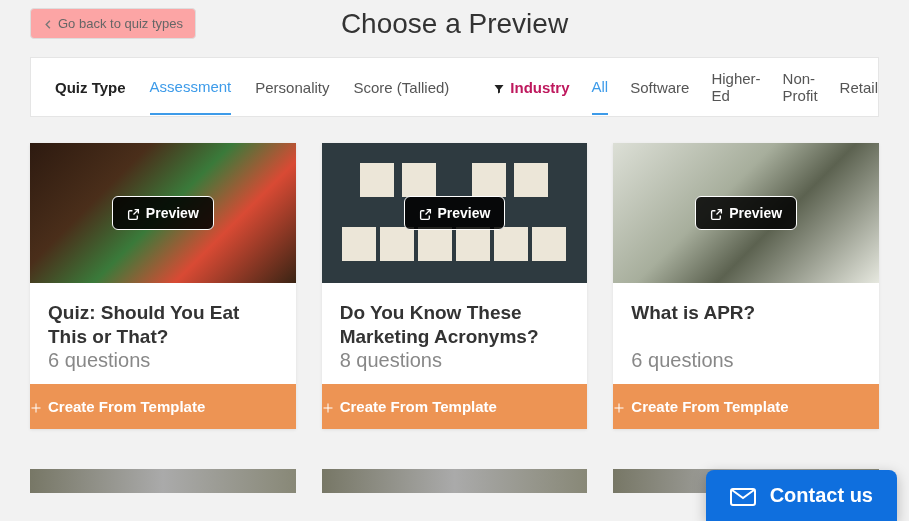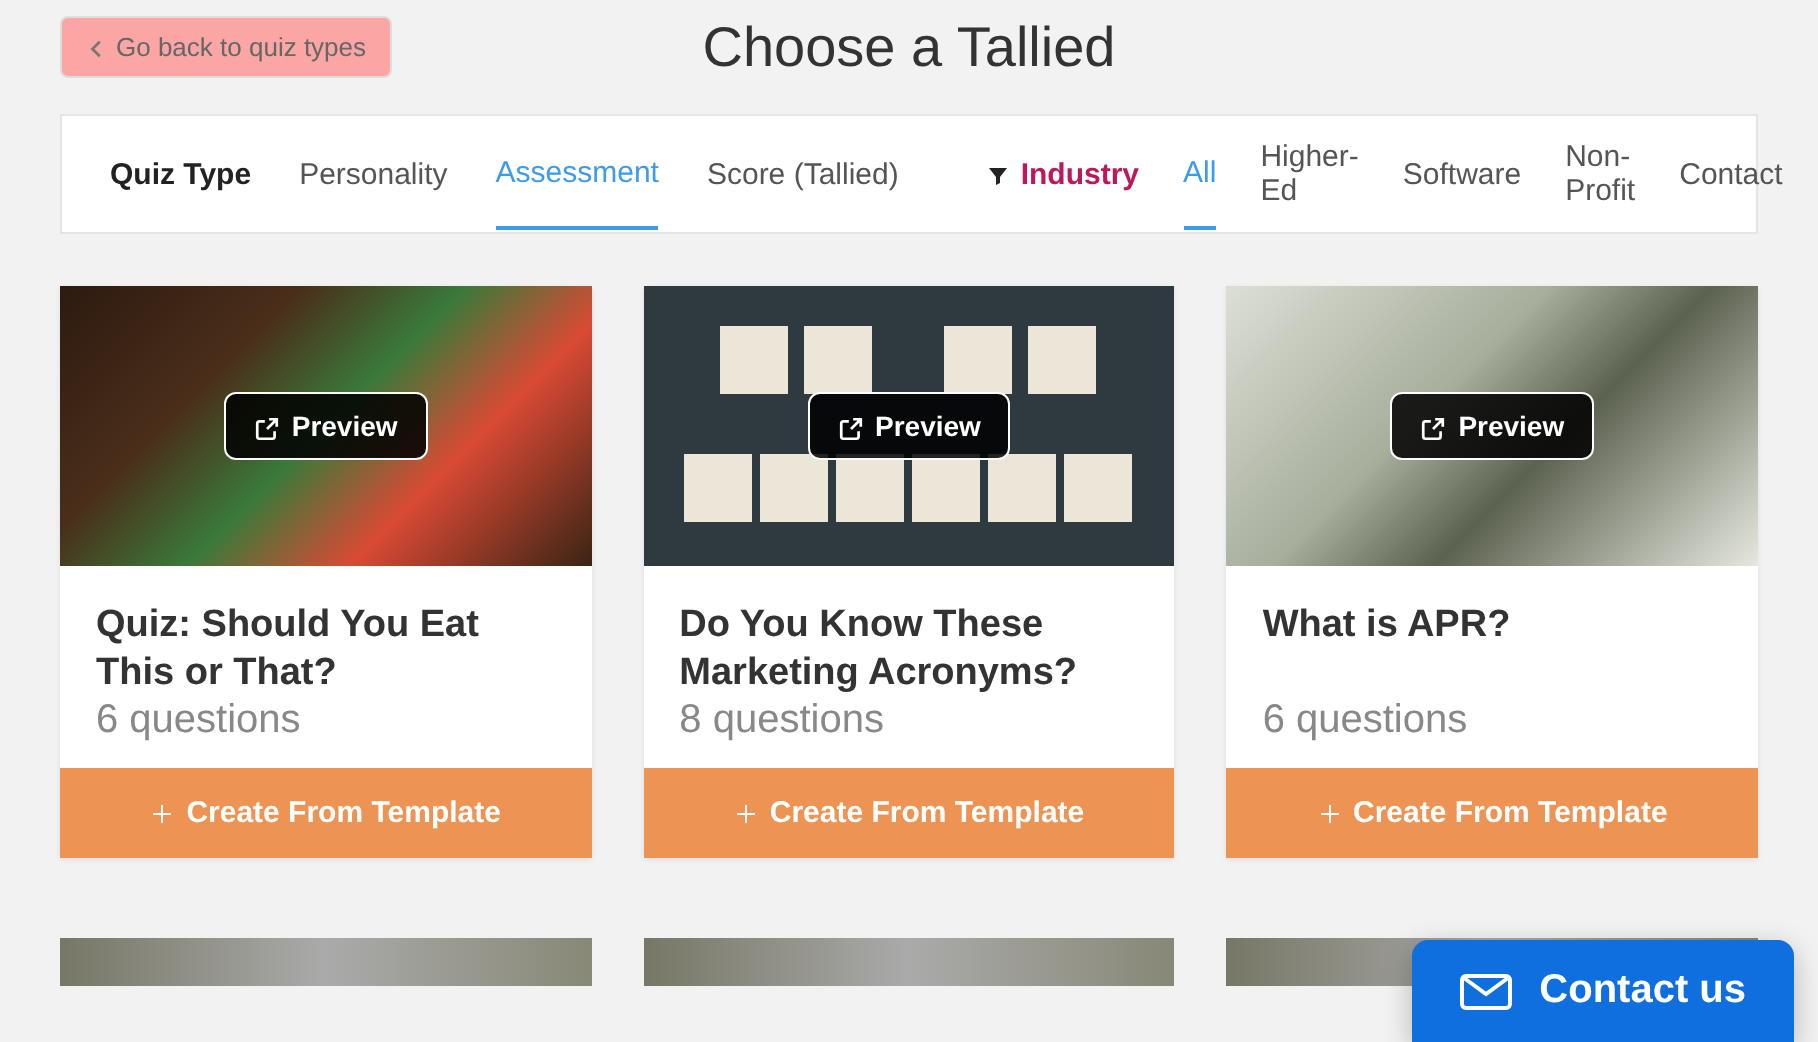--- a/index.html
+++ b/index.html
@@ -16,21 +16,21 @@
 .filter-item { font-size: 15px; color: #555; cursor: pointer; padding: 18px 0; }
 .filter-item.active { color: #3d9be9; border-bottom: 2px solid #3d9be9; }
 .industry-label { font-weight: 700; font-size: 15px; color: #be185d; display: inline-flex; align-items: center; gap: 5px; text-align: center; }
 .cards { display: grid; grid-template-columns: repeat(3, 1fr); gap: 26px; }
 .card { background: #fff; box-shadow: 0 1px 3px rgba(0,0,0,.08); display: flex; flex-direction: column; }
 .card-img { height: 140px; position: relative; display: flex; align-items: center; justify-content: center; overflow: hidden; }
 .preview-btn { position: absolute; background: rgba(0,0,0,.85); color: #fff; border: 1px solid #fff; border-radius: 6px; padding: 8px 14px; font-size: 14px; font-weight: 600; cursor: pointer; display: inline-flex; align-items: center; gap: 6px; }
 .card-body { padding: 18px 18px 12px 18px; flex: 1; }
 .card-title { font-size: 19px; font-weight: 700; color: #333; line-height: 1.25; min-height: 48px; }
 .card-meta { font-size: 20px; color: #888; }
-.card-cta { background: #ed9454; color: #fff; font-weight: 700; font-size: 15px; text-align: center; padding: 14px 0; cursor: pointer; display: flex; align-items: center; justify-content: center; gap: 6px; }
+.card-cta { background: #ed9454; color: #fff; font-weight: 700; font-size: 15px; text-align: center; padding: 14px 0; cursor: pointer; display: flex; align-items: center; justify-content: flex-start; gap: 6px; }
 .row2 { display: grid; grid-template-columns: repeat(3, 1fr); gap: 26px; margin-top: 40px; }
 .stub { height: 24px; background: linear-gradient(90deg,#776,#aaa,#887); }
 .contact-widget { position: absolute; right: 12px; bottom: 0; background: #0f6fde; color: #fff; border-radius: 8px 8px 0 0; padding: 14px 24px; display: flex; align-items: center; gap: 14px; font-weight: 700; font-size: 20px; box-shadow: 0 4px 14px rgba(0,0,0,.25); cursor: pointer; }
 
 .img1 { background: linear-gradient(135deg,#2d1a10 0%,#4a2e1a 30%,#3a7a3a 50%,#d94a34 70%,#3a2414 100%); }
 .img2 { background:
   linear-gradient(#ece6d8,#ece6d8) 38px 20px/34px 34px no-repeat,
   linear-gradient(#ece6d8,#ece6d8) 80px 20px/34px 34px no-repeat,
   linear-gradient(#ece6d8,#ece6d8) 150px 20px/34px 34px no-repeat,
   linear-gradient(#ece6d8,#ece6d8) 192px 20px/34px 34px no-repeat,
@@ -48,43 +48,43 @@
 <body>
 
 <div class="container">
   <div class="header-row">
     <button class="back-btn">
       <span><svg width="11" height="11" viewBox="0 0 24 24" fill="none" stroke="#777" stroke-width="3">
             <path d="M15 4l-8 8 8 8"></path>
           </svg></span>
       <span>Go back to quiz types</span>
     </button>
-    <h1 class="page-title">Choose a Tallied</h1>
+    <h1 class="page-title">Choose a Preview</h1>
   </div>
 
   <div class="filter-bar">
     <div class="filter-left">
       <span class="filter-label">Quiz Type</span>
+      <span class="filter-item active">Assessment</span>
       <span class="filter-item">Personality</span>
-      <span class="filter-item active">Assessment</span>
       <span class="filter-item">Score (Tallied)</span>
     </div>
     <div class="divider"></div>
     <div class="filter-right">
       <span class="industry-label">
         <span><svg width="12" height="12" viewBox="0 0 24 24" fill="#222">
               <path d="M3 4h18l-7 9v6l-4 2v-8z"></path>
             </svg></span>
         <span>Industry</span>
       </span>
       <span class="filter-item active">All</span>
+      <span class="filter-item">Software</span>
       <span class="filter-item">Higher-Ed</span>
-      <span class="filter-item">Software</span>
       <span class="filter-item">Non-Profit</span>
-      <span class="filter-item">Contact</span>
+      <span class="filter-item">Retail</span>
     </div>
   </div>
 
   <div class="cards">
 
     <div class="card">
       <div class="card-img img1">
         <button class="preview-btn">
           <span><svg width="13" height="13" viewBox="0 0 24 24" fill="none" stroke="#fff" stroke-width="2.5">
                 <path d="M14 3h7v7M21 3l-9 9M10 5H5a2 2 0 0 0-2 2v12a2 2 0 0 0 2 2h12a2 2 0 0 0 2-2v-5"></path>

